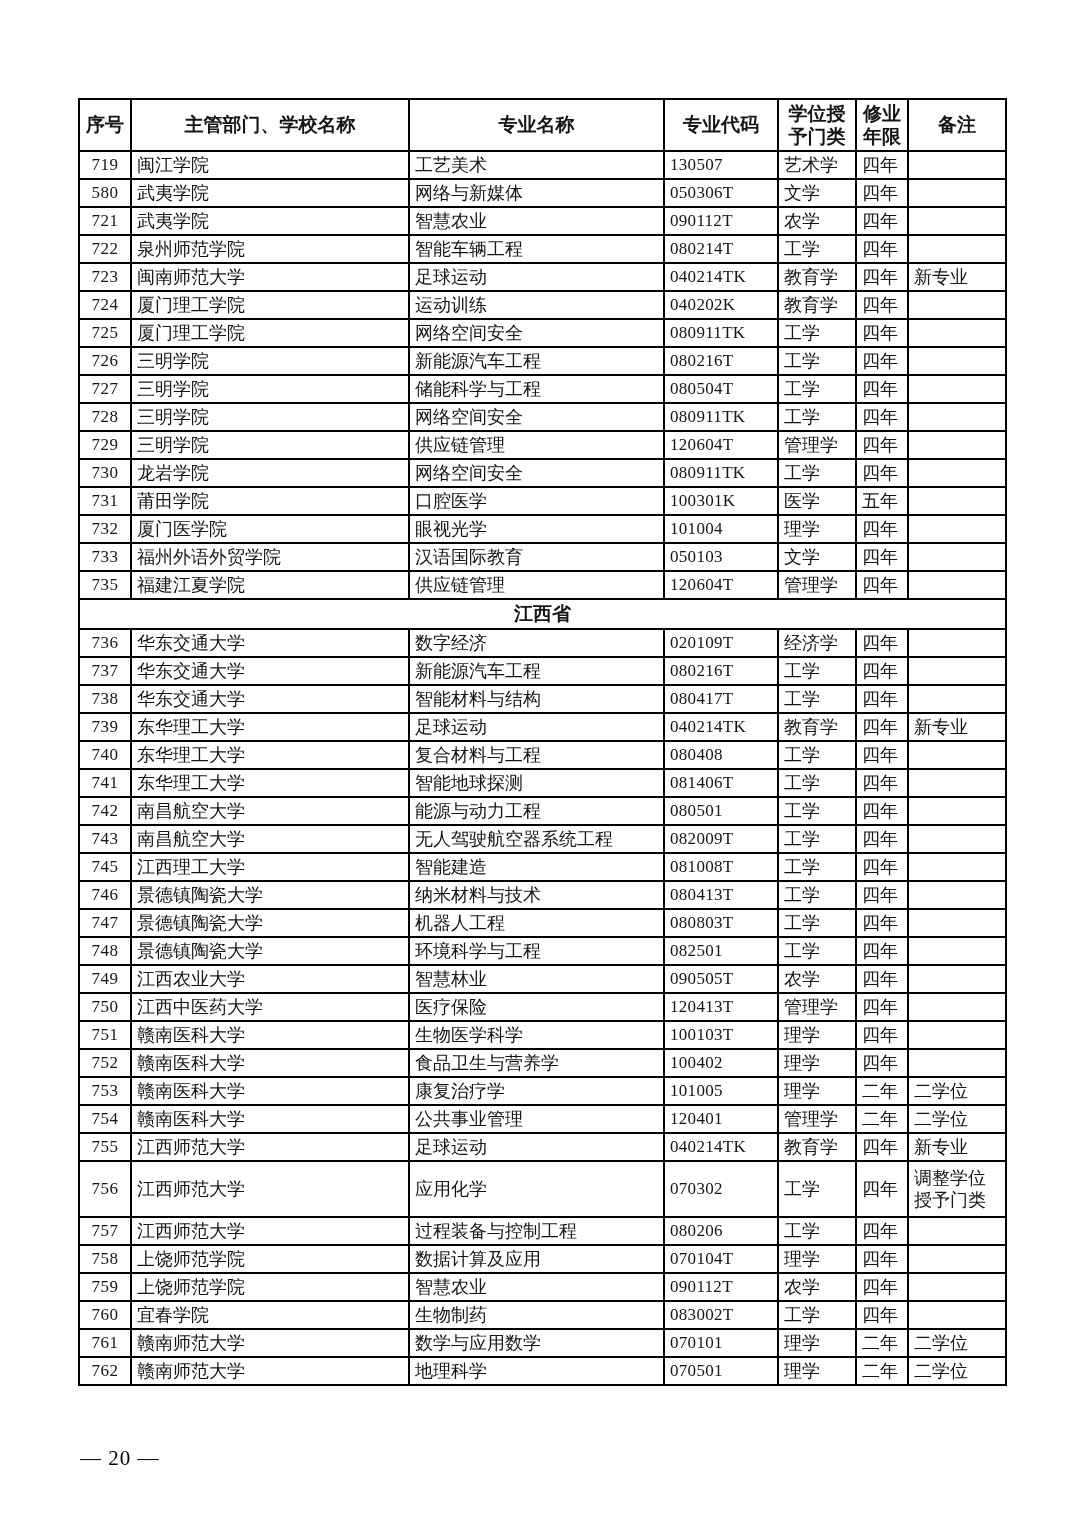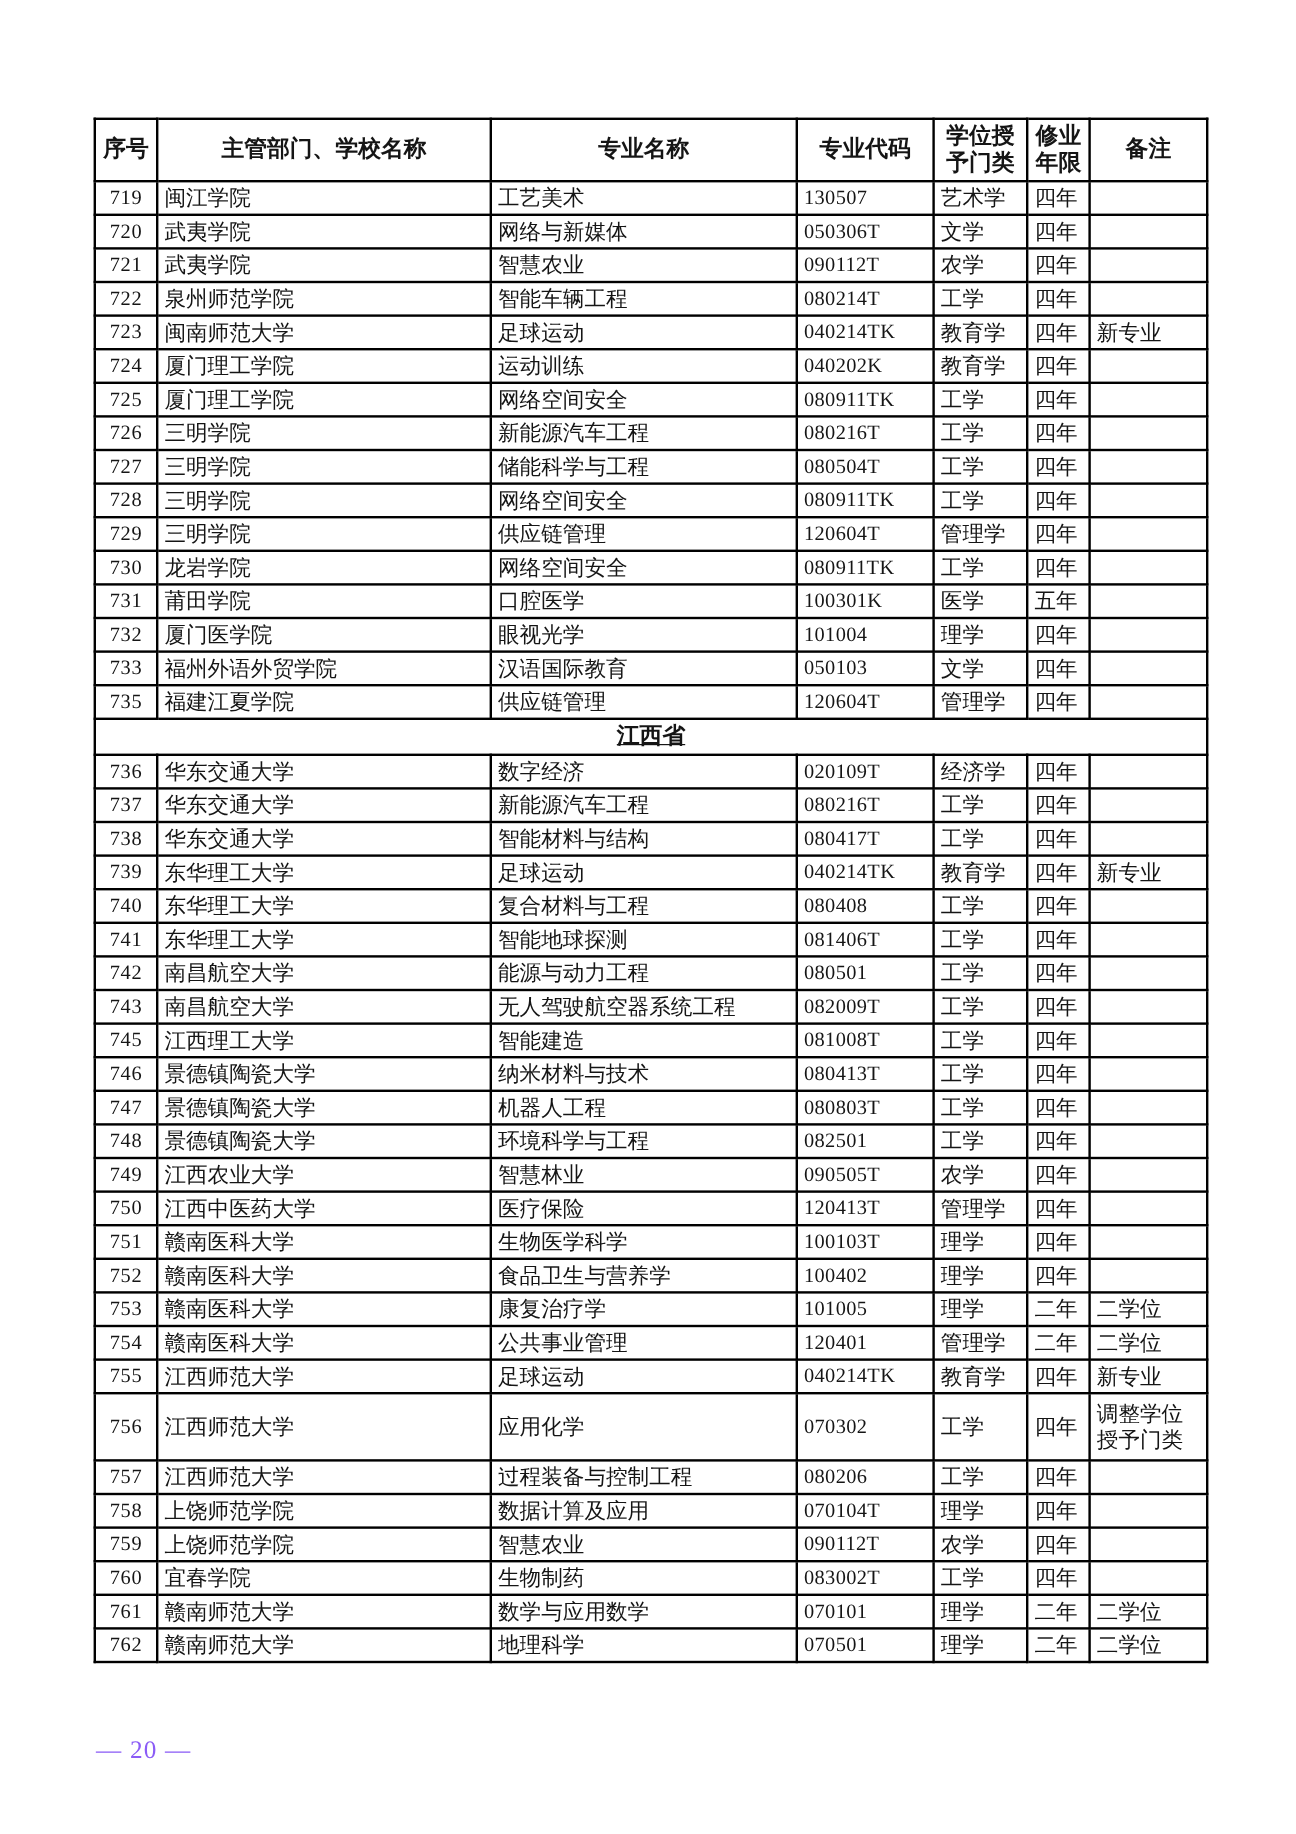--- a/index.html
+++ b/index.html
@@ -56,28 +56,27 @@
   .doc-table tr.tall td { height: 54px; }
   .doc-table td.note { white-space: pre-line; line-height: 1.25; margin-top: 24px; }
   .doc-table tr.section td {
     font-family: "Liberation Sans", "DejaVu Sans", sans-serif;
     font-weight: 700;
     font-size: 19px;
     text-align: center;
     height: 28px;
     padding: 0;
     white-space: nowrap;
-    text-decoration: underline;
   }
   .page-footer {
     position: absolute;
     left: 80px; top: 1446px;
     font-size: 21px;
     letter-spacing: 1px;
-    color: #8b5cf6;
+    color: #000000;
     font-family: "Liberation Serif", "DejaVu Serif", serif;
   }
 </style>
 </head>
 <body>
 
 <table class="doc-table">
   <colgroup>
       <col style="width: 52px;">
       <col style="width: 278px;">
@@ -104,21 +103,21 @@
       <tr class="row">
         <td class="no">719</td>
         <td class="school">闽江学院</td>
         <td class="major">工艺美术</td>
         <td class="code">130507</td>
         <td class="degree">艺术学</td>
         <td class="years">四年</td>
         <td class="note"></td>
       </tr>
       <tr class="row">
-        <td class="no">720</td>
+        <td class="no">580</td>
         <td class="school">武夷学院</td>
         <td class="major">网络与新媒体</td>
         <td class="code">050306T</td>
         <td class="degree">文学</td>
         <td class="years">四年</td>
         <td class="note"></td>
       </tr>
       <tr class="row">
         <td class="no">721</td>
         <td class="school">武夷学院</td>

